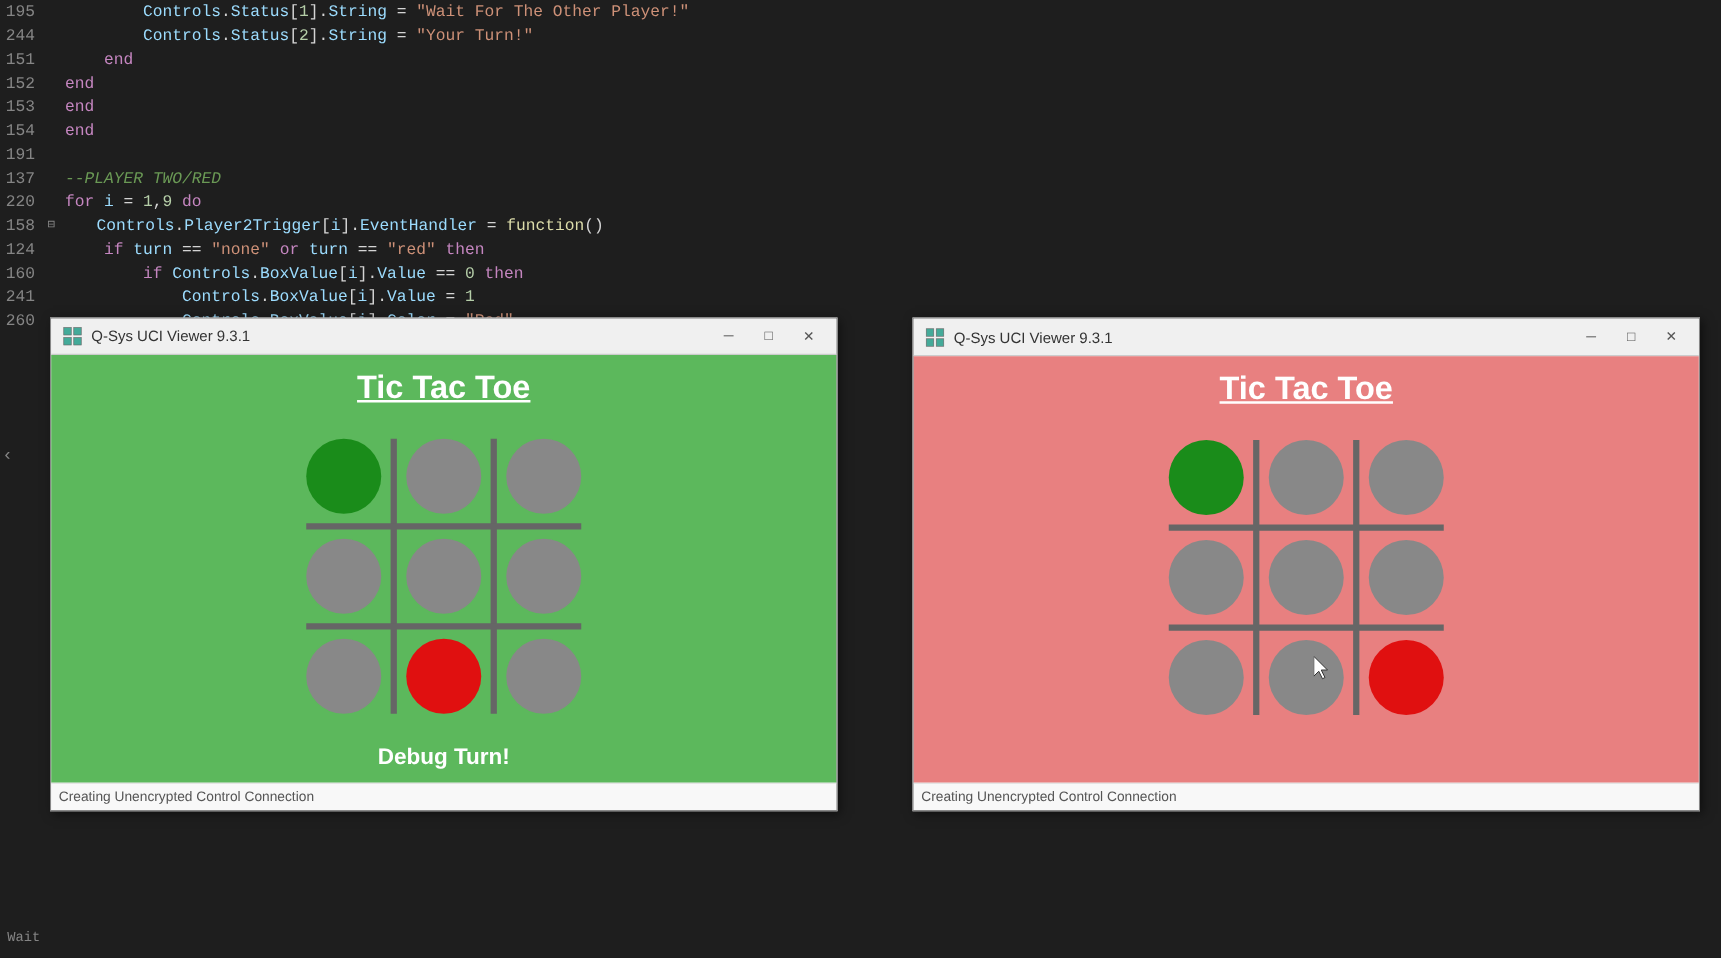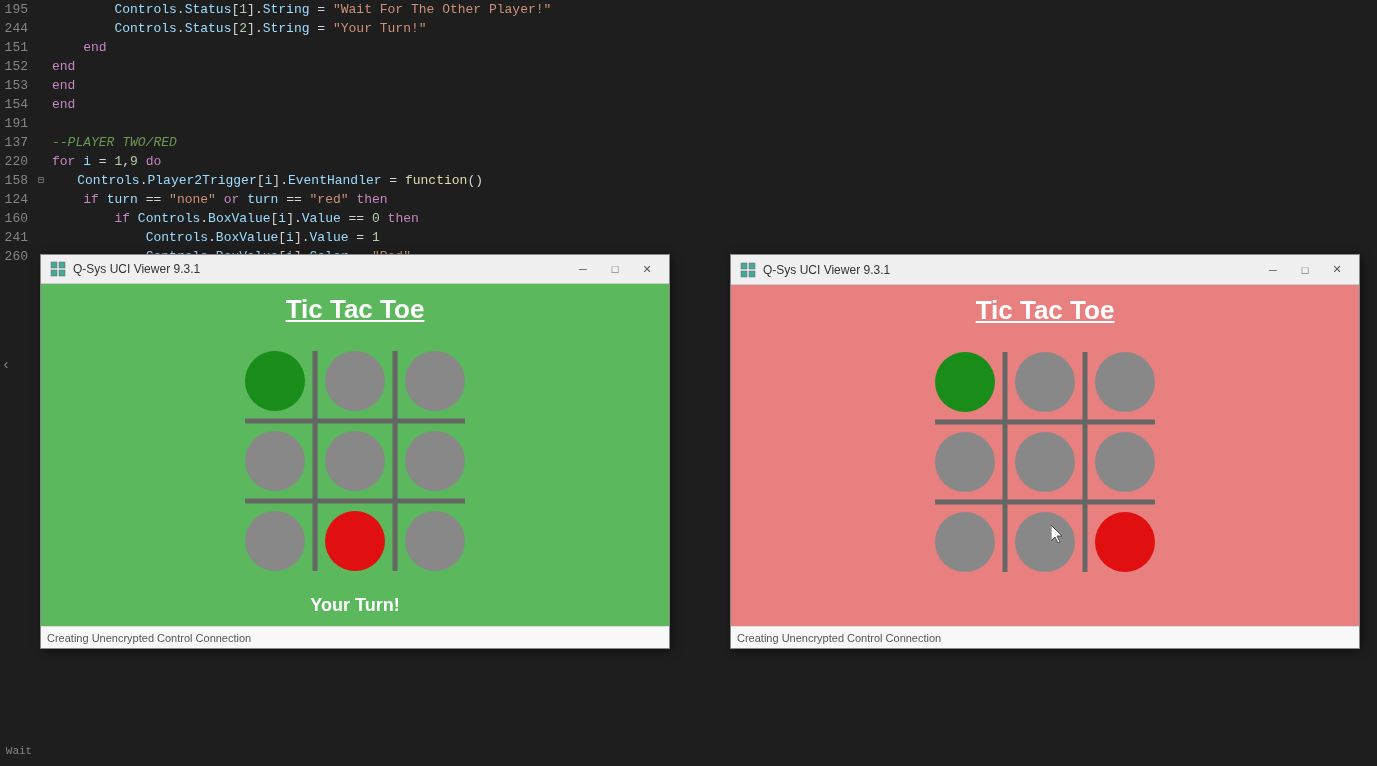--- a/index.html
+++ b/index.html
@@ -367,21 +367,21 @@
         <div class="ttt-cell">
           <div class="ttt-circle" style="background-color: rgb(136, 136, 136);"></div>
         </div>
         <div class="ttt-cell">
           <div class="ttt-circle" style="background-color: rgb(224, 16, 16);"></div>
         </div>
         <div class="ttt-cell">
           <div class="ttt-circle" style="background-color: rgb(136, 136, 136);"></div>
         </div>
       </div>
-    <div class="status-text">Your Turn!</div>
+    <div class="status-text">Debug Turn!</div>
   </div>
   <div class="window-statusbar">
     <span>Creating Unencrypted Control Connection</span>
   </div>
 </div>
 
 <div class="viewer-window" id="window2">
   <div class="window-titlebar">
     <div class="window-icon">
       <svg width="16" height="16" viewBox="0 0 16 16">

